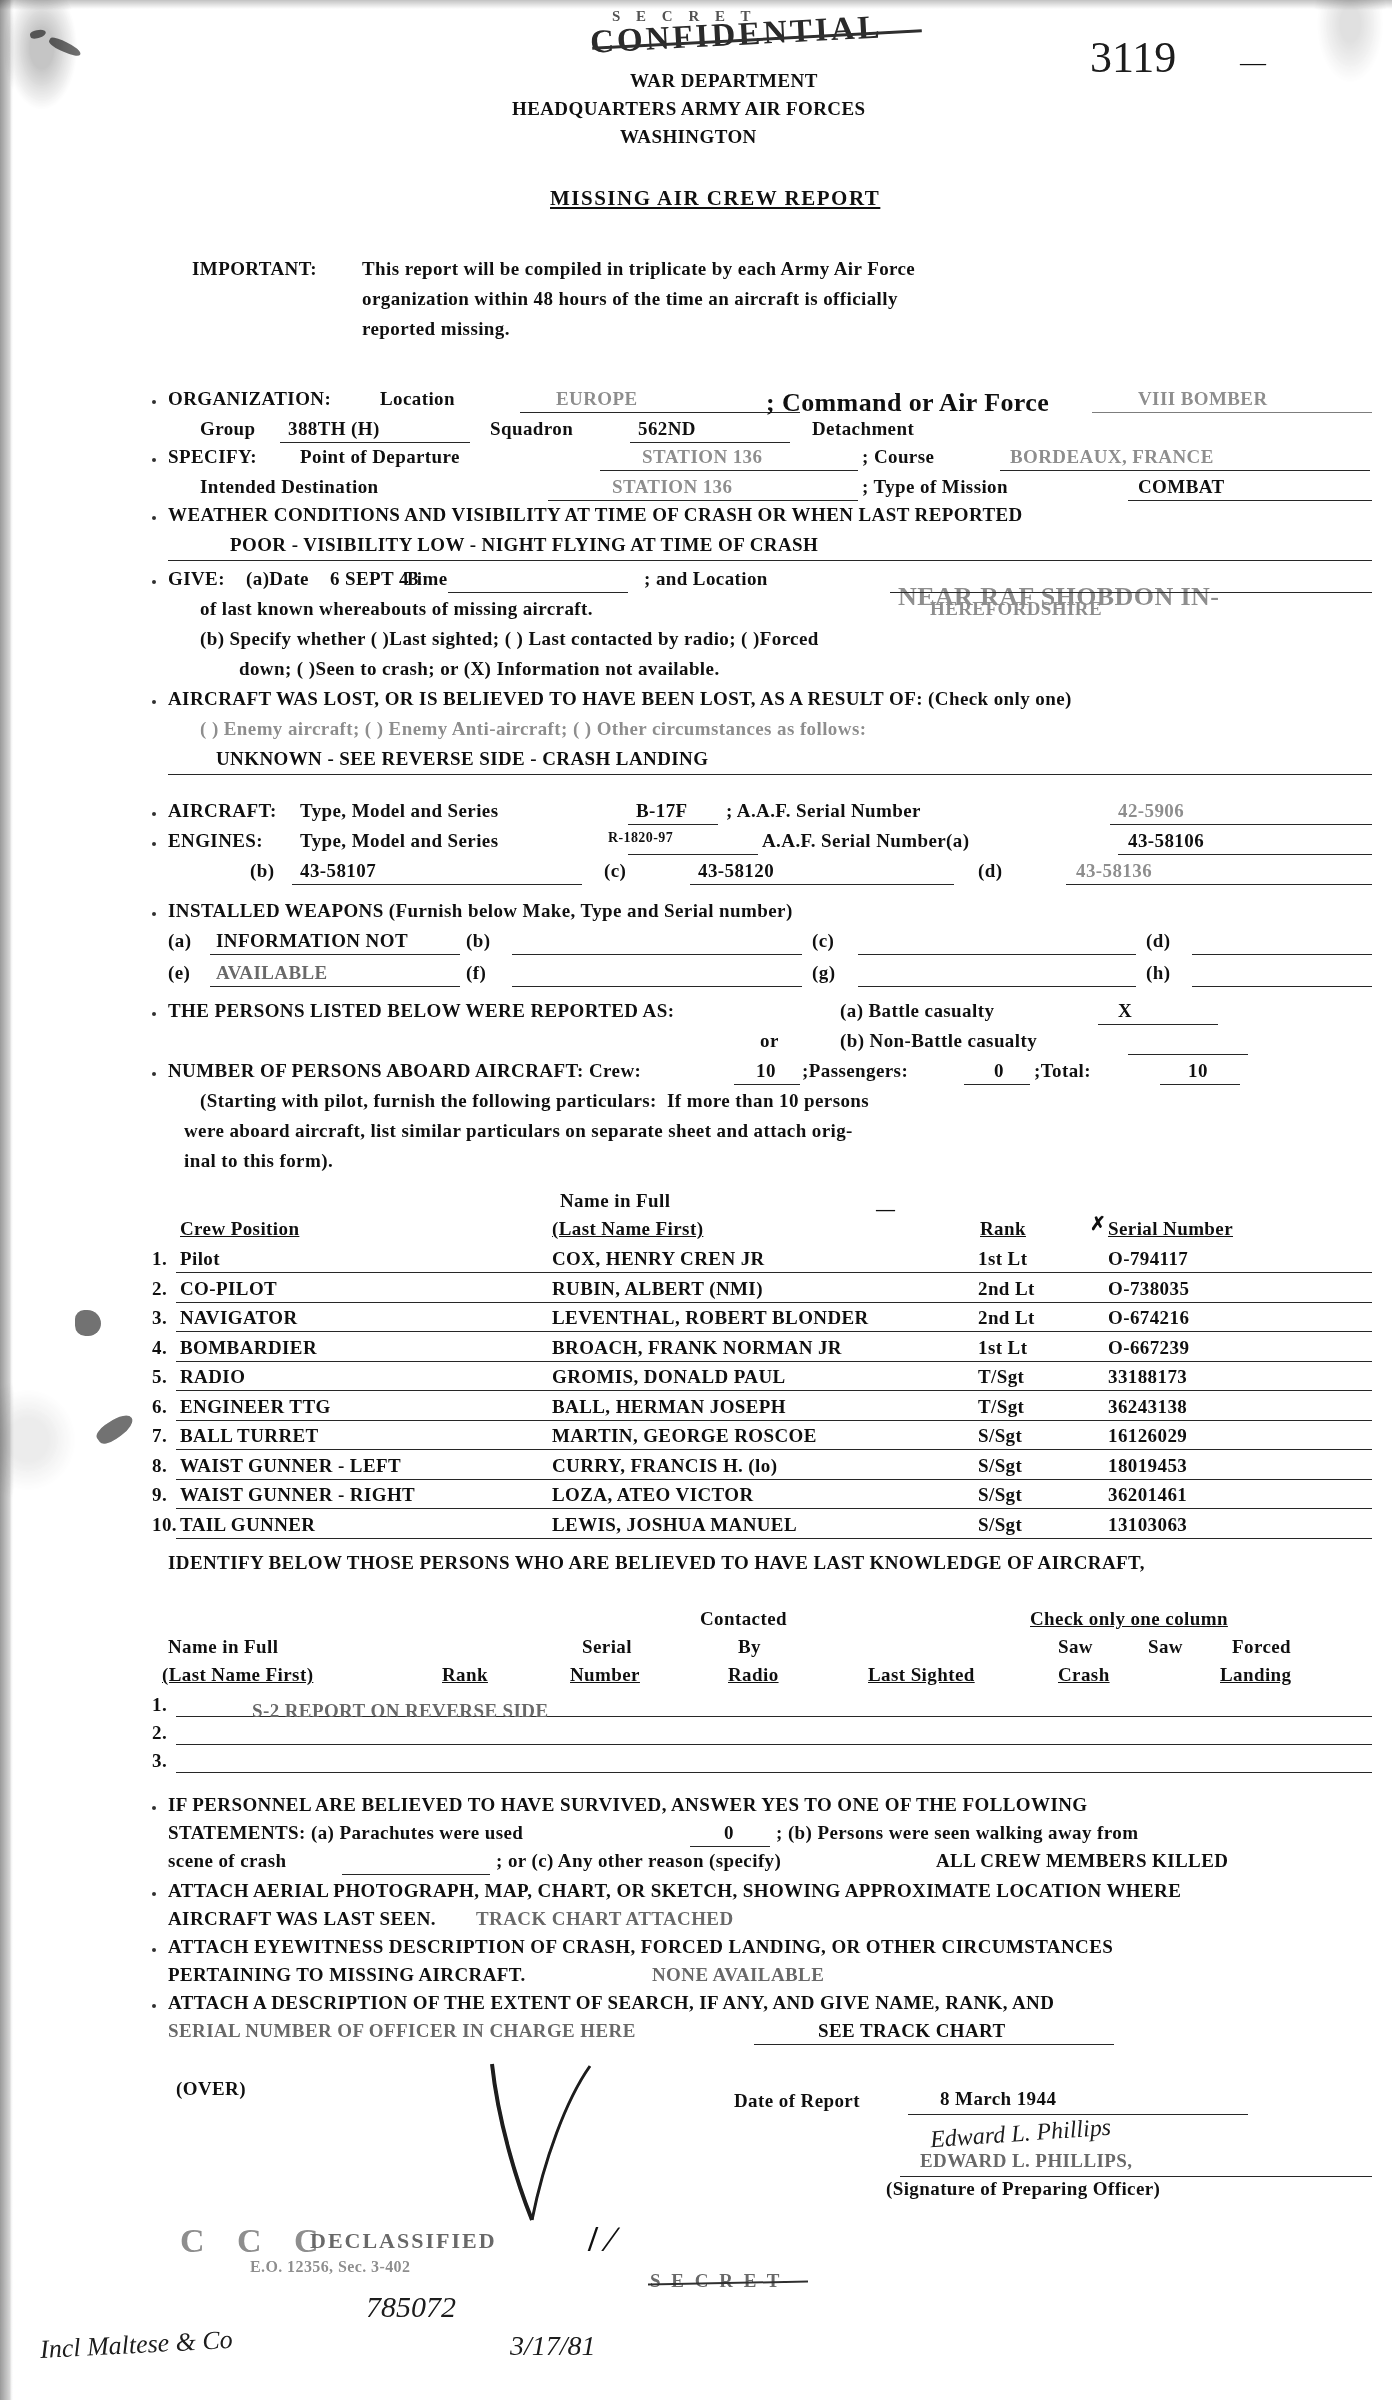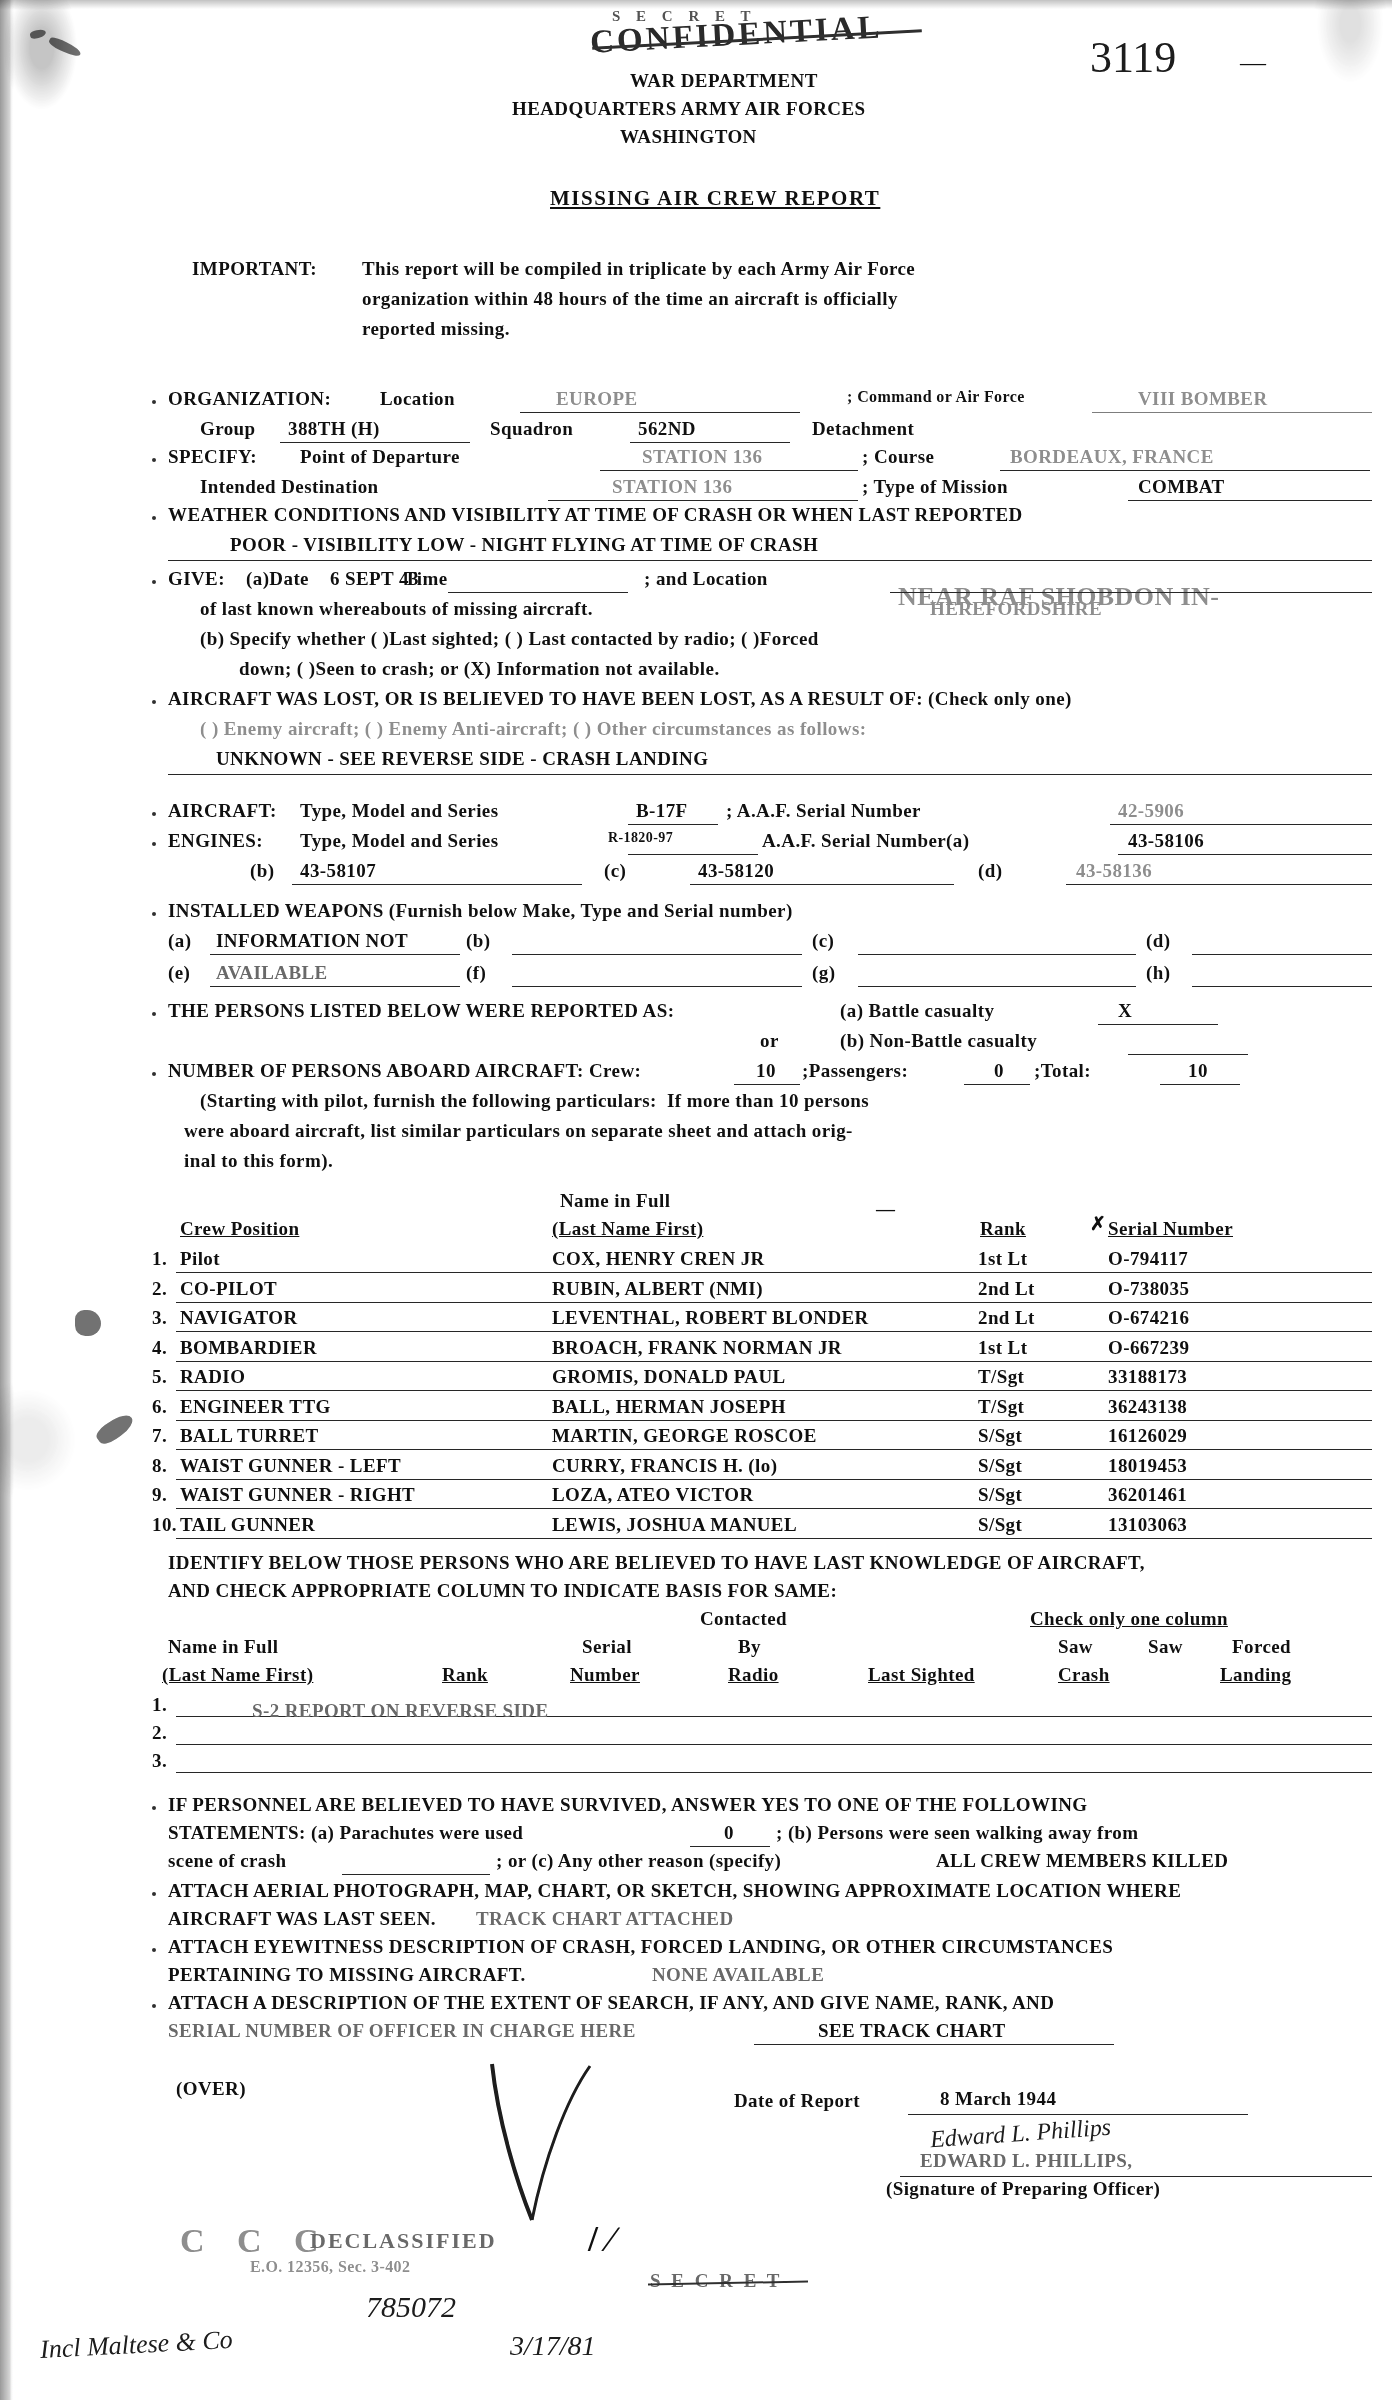--- a/index.html
+++ b/index.html
@@ -73,21 +73,21 @@
   <div class="t typed" style="left:192px;top:258px;font-size:19px;">IMPORTANT:</div>
   <div class="t typed" style="left:362px;top:258px;font-size:19px;">This report will be compiled in triplicate by each Army Air Force</div>
   <div class="t typed" style="left:362px;top:288px;font-size:19px;">organization within 48 hours of the time an aircraft is officially</div>
   <div class="t typed" style="left:362px;top:318px;font-size:19px;">reported missing.</div>
 
   <div class="bullet" style="left:152px;top:400px;"></div>
   <div class="t typed" style="left:168px;top:388px;font-size:19px;">ORGANIZATION:</div>
   <div class="t typed" style="left:380px;top:388px;font-size:19px;">Location</div>
   <div class="t typed fainter" style="left:556px;top:388px;font-size:19px;">EUROPE</div>
   <div class="line" style="left:520px;top:412px;width:280px;"></div>
-  <div class="t typed" style="left:847px;top:388px;font-size:16px;">; Command or Air Force</div>
+  <div class="t typed" style="left:766px;top:388px;font-size:26px;">; Command or Air Force</div>
   <div class="t typed fainter" style="left:1098px;top:388px;font-size:19px;margin-left:40px;">VIII BOMBER</div>
   <div class="line g" style="left:1092px;top:412px;width:280px;"></div>
 
   <div class="t typed" style="left:200px;top:418px;font-size:19px;">Group</div>
   <div class="t typed" style="left:288px;top:418px;font-size:19px;">388TH (H)</div>
   <div class="line" style="left:280px;top:442px;width:190px;"></div>
   <div class="t typed" style="left:490px;top:418px;font-size:19px;">Squadron</div>
   <div class="t typed" style="left:638px;top:418px;font-size:19px;">562ND</div>
   <div class="line" style="left:630px;top:442px;width:160px;"></div>
   <div class="t typed" style="left:812px;top:418px;font-size:19px;">Detachment</div>
@@ -272,21 +272,20 @@
       <div class="line" style="left: 176px; top: 1508px; width: 1196px;"></div>
       <div class="t typed" style="left: 152px; top: 1513.5px; font-size: 19px;">10.</div>
       <div class="t typed" style="left: 180px; top: 1513.5px; font-size: 19px;">TAIL GUNNER</div>
       <div class="t typed" style="left: 552px; top: 1513.5px; font-size: 19px;">LEWIS, JOSHUA MANUEL</div>
       <div class="t typed" style="left: 978px; top: 1513.5px; font-size: 19px;">S/Sgt</div>
       <div class="t typed" style="left: 1108px; top: 1513.5px; font-size: 19px;">13103063</div>
       <div class="line" style="left: 176px; top: 1537.5px; width: 1196px;"></div>
     </div>
 
   <div class="t typed" style="left:168px;top:1552px;font-size:19px;">IDENTIFY BELOW THOSE PERSONS WHO ARE BELIEVED TO HAVE LAST KNOWLEDGE OF AIRCRAFT,</div>
-  <div class="t typed" style="left:168px;top:1580px;font-size:19px;">AND CHECK APPROPRIATE COLUMN TO INDICATE BASIS FOR SAME:</div>
 
   <div class="t typed" style="left:700px;top:1608px;font-size:19px;">Contacted</div>
   <div class="t typed ul" style="left:1030px;top:1608px;font-size:19px;">Check only one column</div>
 
   <div class="t typed" style="left:168px;top:1636px;font-size:19px;">Name in Full</div>
   <div class="t typed" style="left:738px;top:1636px;font-size:19px;">By</div>
   <div class="t typed" style="left:582px;top:1636px;font-size:19px;">Serial</div>
   <div class="t typed" style="left:1058px;top:1636px;font-size:19px;">Saw</div>
   <div class="t typed" style="left:1148px;top:1636px;font-size:19px;">Saw</div>
   <div class="t typed" style="left:1232px;top:1636px;font-size:19px;">Forced</div>

